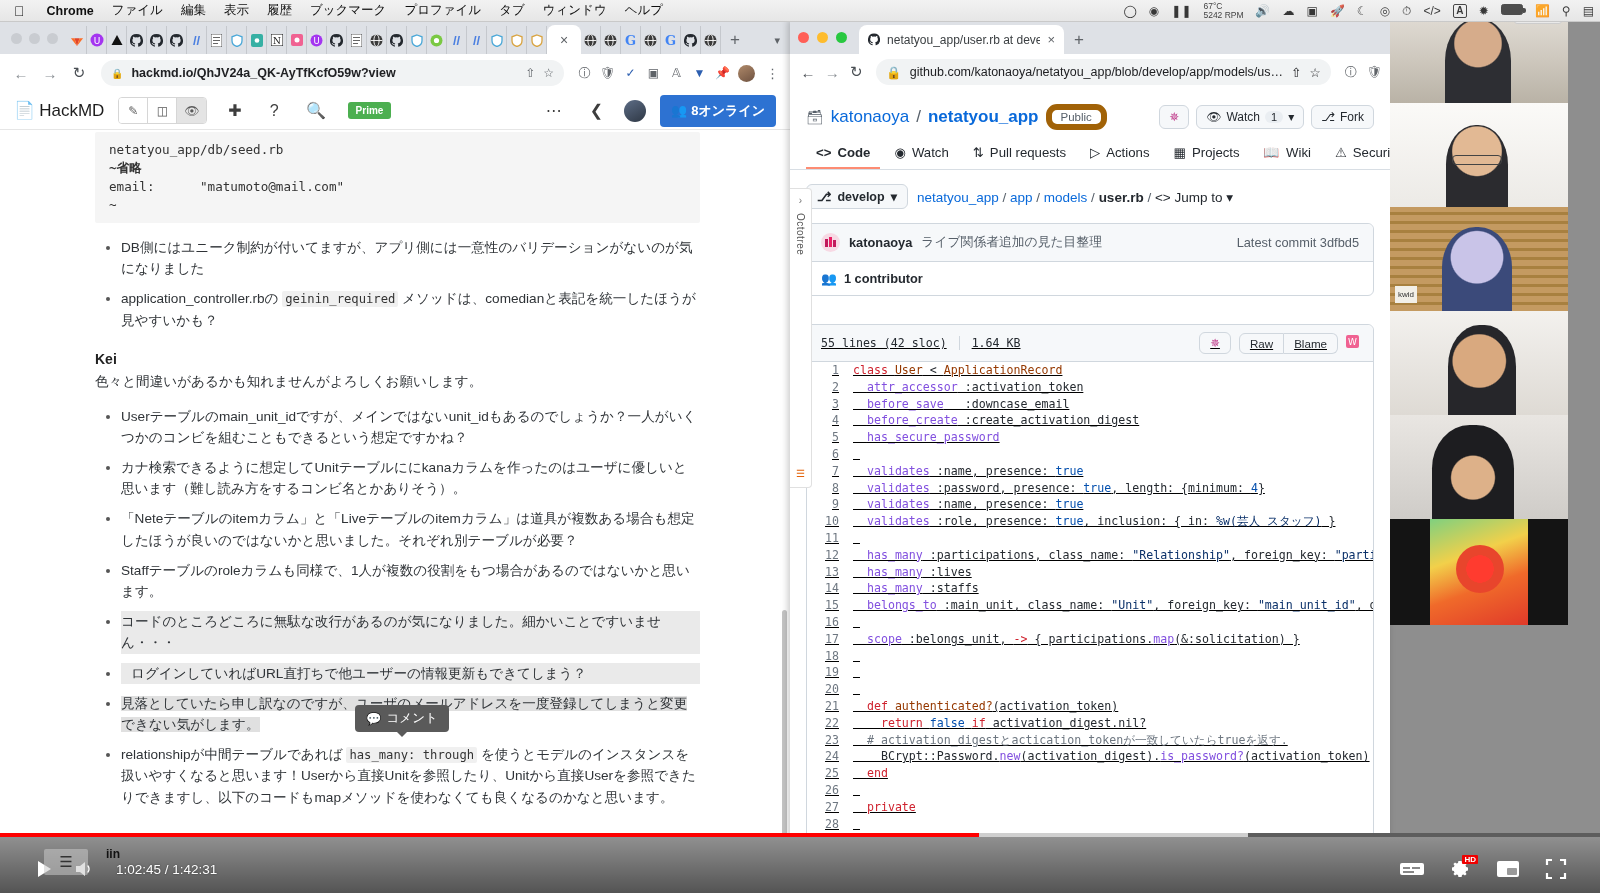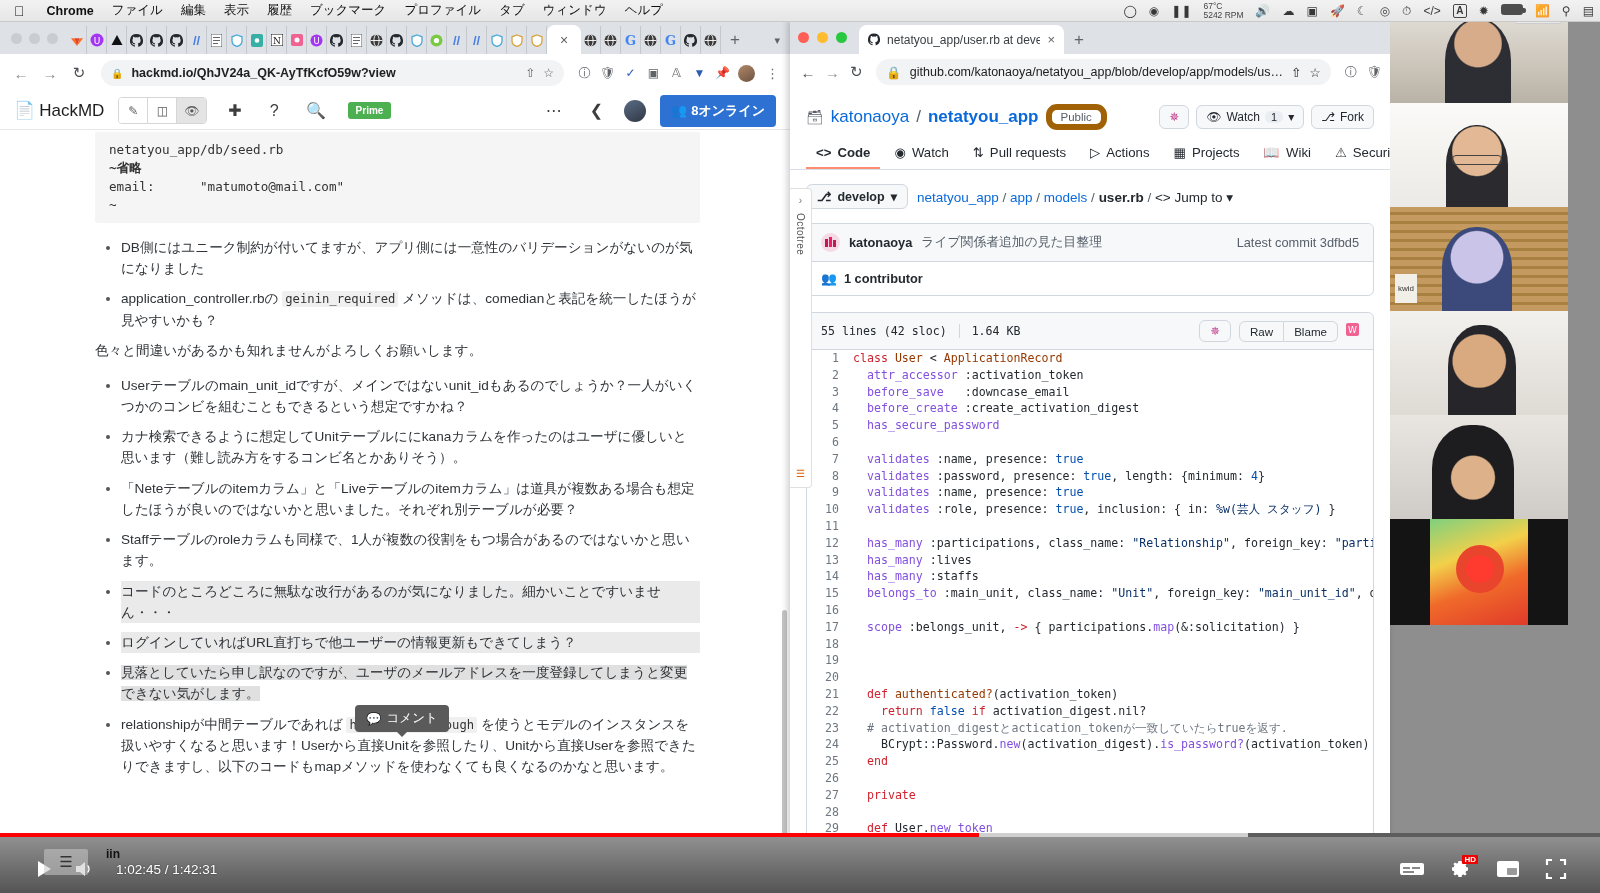--- a/index.html
+++ b/index.html
@@ -178,21 +178,21 @@
   .gh-commitrow {
     display:flex; align-items:center; gap:9px; background:#f6f8fa; padding:9px 14px;
     border-bottom:1px solid #d0d7de; border-radius:6px 6px 0 0; font-size:12.8px;
   }
   .gh-commitrow .ava { width:19px; height:19px; border-radius:50%; background:#f7d9e4; display:flex; align-items:center; justify-content:center; }
   .gh-commitrow .who { font-weight:bold; color:#24292f; }
   .gh-commitrow .msg { color:#57606a; }
   .gh-commitrow .right { margin-left:auto; color:#57606a; white-space:nowrap; }
   .gh-contrib { padding:9px 14px; font-size:12.8px; color:#24292f; display:flex; align-items:center; gap:7px; font-weight:bold; }
 
-  .gh-filebox { border:1px solid #d0d7de; border-radius:6px; margin-top:16px; }
+  .gh-filebox { border:1px solid #d0d7de; border-radius:6px; margin-top:28px;text-decoration:underline; }
   .gh-filehead {
     display:flex; align-items:center; background:#f6f8fa; padding:7px 14px;
     border-bottom:1px solid #d0d7de; border-radius:6px 6px 0 0;
     font-family:"DejaVu Sans Mono", monospace; font-size:11.6px; color:#24292f;
   }
   .gh-filehead .divider { width:1px; height:14px; background:#d0d7de; margin:0 12px; }
   .gh-filehead .right { margin-left:auto; display:flex; align-items:center; gap:0; }
   .gh-fh-btn {
     border:1px solid #d0d7de; background:#f6f8fa; font-family:"Liberation Sans",sans-serif;
     font-size:11.6px; padding:3px 10px; color:#24292f;
@@ -530,29 +530,30 @@
       <div class="codeblock"><span>netatyou_app/db/seed.rb</span>
 <span class="bold">~省略</span>
 <span>email:      "matumoto@mail.com"</span>
 <span>~</span></div>
 
       <ul class="md">
         <li>DB側にはユニーク制約が付いてますが、アプリ側には一意性のバリデーションがないのが気になりました</li>
         <li><span>application_controller.rbの </span><span class="inline-code">geinin_required</span><span> メソッドは、comedianと表記を統一したほうが見やすいかも？</span></li>
       </ul>
 
+      <div class="author">Kei</div>
       <div class="para">色々と間違いがあるかも知れませんがよろしくお願いします。</div>
 
       <ul class="md">
         <li>Userテーブルのmain_unit_idですが、メインではないunit_idもあるのでしょうか？一人がいくつかのコンビを組むこともできるという想定ですかね？</li>
         <li>カナ検索できるように想定してUnitテーブルににkanaカラムを作ったのはユーザに優しいと思います（難し読み方をするコンビ名とかありそう）。</li>
         <li>「Neteテーブルのitemカラム」と「Liveテーブルのitemカラム」は道具が複数ある場合も想定したほうが良いのではないかと思いました。それぞれ別テーブルが必要？</li>
         <li>Staffテーブルのroleカラムも同様で、1人が複数の役割をもつ場合があるのではないかと思います。</li>
         <li style="background:#eaeaea;">コードのところどころに無駄な改行があるのが気になりました。細かいことですいません・・・</li>
-        <li style="background:#eaeaea;">ログインしていればURL直打ちで他ユーザーの情報更新もできてしまう？</li>
+        <li style="background:#eaeaea;padding-left:10px;">ログインしていればURL直打ちで他ユーザーの情報更新もできてしまう？</li>
         <li><span class="hl">見落としていたら申し訳なのですが、ユーザのメールアドレスを一度登録してしまうと変更できない気がします。</span></li>
         <li><span>relationshipが中間テーブルであれば </span><span class="inline-code">has_many: through</span><span> を使うとモデルのインスタンスを扱いやすくなると思います！Userから直接Unitを参照したり、Unitから直接Userを参照できたりできますし、以下のコードもmapメソッドを使わなくても良くなるのかなと思います。</span></li>
       </ul>
 
     </div>
 
     <div class="comment-pill">
       <span>💬</span>
       <span>コメント</span>
     </div>
@@ -747,21 +748,21 @@
     <div style="position:absolute;right:6px;top:2px;width:48px;height:22px;background:#e9e9e9;border-radius:3px;border:1px solid #ccc;"></div>
   </div>
   <div class="vtile" style="height:104px;background:#efeeec;">
     <div class="room" style="background:linear-gradient(180deg,#fbfaf8 0%,#eceae6 100%);"></div>
     <div style="position:absolute;left:56px;top:22px;width:62px;height:82px;background:radial-gradient(circle at 50% 32%,#e2b994 0 38%,#2b2b2f 40% 100%);border-radius:48% 48% 0 0;"></div>
     <div style="position:absolute;left:62px;top:52px;width:50px;height:10px;border:1.4px solid #444;border-radius:4px;"></div>
   </div>
   <div class="vtile" style="height:104px;background:#b38b53;">
     <div class="room" style="background:repeating-linear-gradient(0deg,#c49a61 0 6px,#a8803f 6px 9px);"></div>
     <div style="position:absolute;left:52px;top:20px;width:70px;height:84px;background:radial-gradient(circle at 50% 36%,#c9c4e8 0 40%,#3b4a7a 42% 100%);border-radius:48% 48% 0 0;"></div>
-    <div style="position:absolute;left:5px;bottom:8px;background:#f2efe8;color:#333;font-size:8px;padding:10px 3px;">kwid</div>
+    <div style="position:absolute;left:5px;bottom:8px;background:#f2efe8;color:#333;font-size:8px;padding:4px 3px;">kwid</div>
   </div>
   <div class="vtile" style="height:104px;background:#e6e3e0;">
     <div class="room" style="background:linear-gradient(180deg,#f3f1ee 0%,#dedad4 100%);"></div>
     <div style="position:absolute;left:58px;top:14px;width:68px;height:90px;background:radial-gradient(circle at 46% 40%,#d9a97f 0 40%,#26262a 42% 100%);border-radius:46% 46% 0 0;"></div>
   </div>
   <div class="vtile" style="height:104px;background:#dcd9d6;">
     <div class="room" style="background:linear-gradient(180deg,#e9e6e2 0%,#cfccc8 100%);"></div>
     <div style="position:absolute;left:42px;top:10px;width:82px;height:94px;background:radial-gradient(circle at 50% 56%,#ddb189 0 32%,#1d1d20 34% 100%);border-radius:46% 46% 0 0;"></div>
   </div>
   <div class="vtile" style="height:106px;background:#111;">

